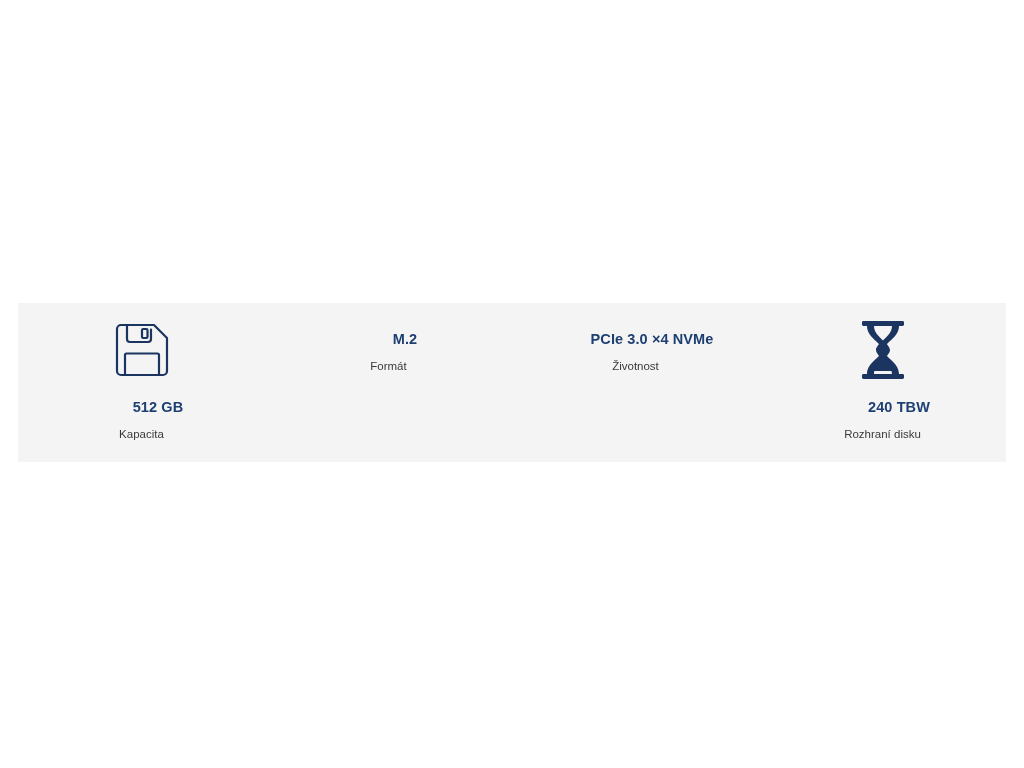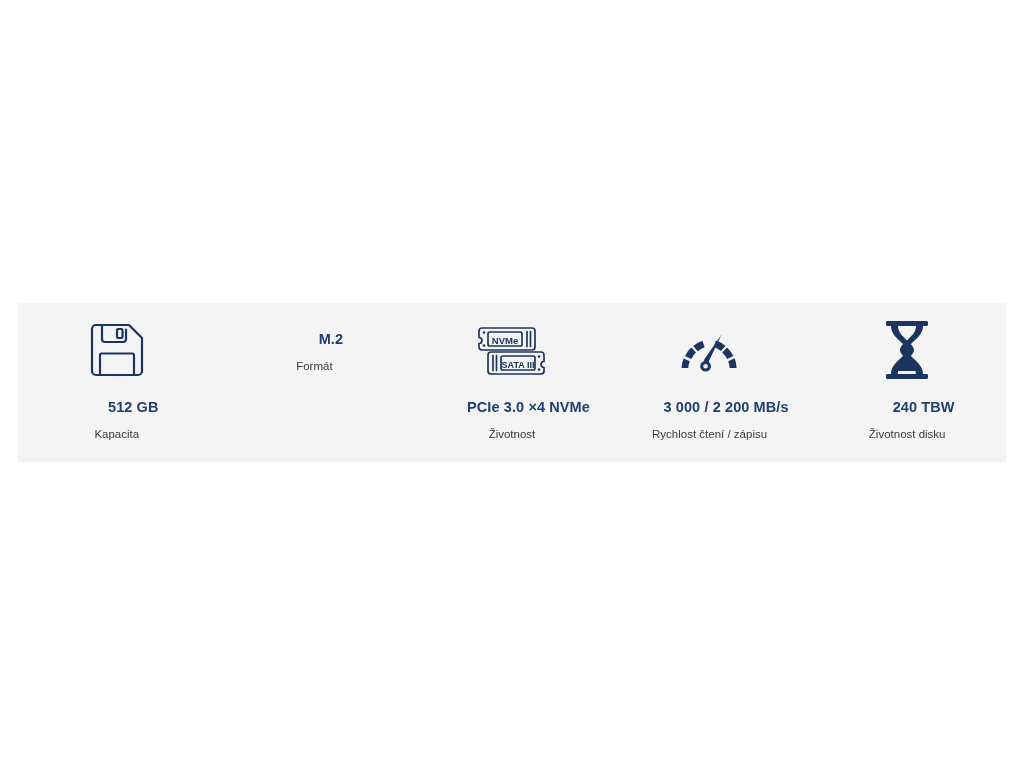--- a/index.html
+++ b/index.html
@@ -111,73 +111,32 @@
     <div class="spec-value">512 GB</div>
     <div class="spec-label">Kapacita</div>
   </div>
 
   <div class="spec-item">
     <div class="spec-value">M.2</div>
     <div class="spec-label">Formát</div>
   </div>
 
   <div class="spec-item">
-    <div class="spec-icon">
-      <svg width="76" height="62" viewBox="0 0 76 62" aria-hidden="true">
-
-        <path class="icon-stroke-thin" d="M8 9 h50 a3 3 0 0 1 3 3 v16 a3 3 0 0 1 -3 3 h-50 a3 3 0 0 1 -3 -3 v-3.5 a3 3 0 0 0 0 -6 v-6.5 a3 3 0 0 1 3 -3 z"></path>
-        <rect class="icon-stroke-thin" x="14" y="13" width="34" height="14" rx="1.8"></rect>
-        <line class="icon-stroke-thin" x1="53" y1="12.5" x2="53" y2="27.5"></line>
-        <line class="icon-stroke-thin" x1="56.5" y1="12.5" x2="56.5" y2="27.5"></line>
-        <circle class="icon-fill" cx="10" cy="13.5" r="1.3"></circle>
-        <circle class="icon-fill" cx="10" cy="26.5" r="1.3"></circle>
-        <text class="icon-text" x="31" y="24.5" font-size="9.5" text-anchor="middle">NVMe</text>
-
-        <path class="icon-stroke-thin" d="M17 33 h50 a3 3 0 0 1 3 3 v6.5 a3 3 0 0 0 0 6 v3.5 a3 3 0 0 1 -3 3 h-50 a3 3 0 0 1 -3 -3 v-16 a3 3 0 0 1 3 -3 z"></path>
-        <rect class="icon-stroke-thin" x="27" y="37" width="34" height="14" rx="1.8"></rect>
-        <line class="icon-stroke-thin" x1="19" y1="36.5" x2="19" y2="51.5"></line>
-        <line class="icon-stroke-thin" x1="22.5" y1="36.5" x2="22.5" y2="51.5"></line>
-        <circle class="icon-fill" cx="65" cy="37.5" r="1.3"></circle>
-        <circle class="icon-fill" cx="65" cy="50.5" r="1.3"></circle>
-        <text class="icon-text" x="44" y="48.5" font-size="9" text-anchor="middle">SATA III</text>
-      </svg>
-    </div>
     <div class="spec-value">PCIe 3.0 ×4 NVMe</div>
     <div class="spec-label">Životnost</div>
   </div>
 
-  <div class="spec-item">
-    <div class="spec-icon">
-      <svg width="66" height="58" viewBox="0 0 66 58" aria-hidden="true">
-        <g class="icon-fill">
-
-          <path d="M4.5 47 a28.5 28.5 0 0 1 2.0 -9.6 l6.3 2.9 a21.6 21.6 0 0 0 -1.5 6.7 z"></path>
-          <path d="M8.0 35.0 a28.5 28.5 0 0 1 6.2 -8.4 l4.8 5.0 a21.6 21.6 0 0 0 -4.7 6.3 z"></path>
-          <path d="M16.2 25.0 a28.5 28.5 0 0 1 9.2 -5.3 l2.2 6.6 a21.6 21.6 0 0 0 -6.8 3.9 z"></path>
-          <path d="M39.0 19.5 a28.5 28.5 0 0 1 9.5 5.4 l-4.6 5.2 a21.6 21.6 0 0 0 -7.1 -4.0 z"></path>
-          <path d="M50.0 26.4 a28.5 28.5 0 0 1 6.4 8.6 l-6.3 3.0 a21.6 21.6 0 0 0 -4.9 -6.5 z"></path>
-          <path d="M57.6 37.3 a28.5 28.5 0 0 1 2.0 9.7 l-7.0 0 a21.6 21.6 0 0 0 -1.4 -6.8 z"></path>
-        </g>
-
-        <path class="icon-fill" d="M44.5 13.5 L31.0 42.0 L26.6 39.5 z"></path>
-        <circle class="icon-fill" cx="28.6" cy="45.2" r="5.4"></circle>
-        <circle cx="28.6" cy="45.2" r="2.3" fill="#f4f4f4"></circle>
-      </svg>
-    </div>
-    <div class="spec-value">3 000 / 2 200 MB/s</div>
-    <div class="spec-label">Rychlost čtení / zápisu</div>
-  </div>
 
   <div class="spec-item">
     <div class="spec-icon">
       <svg width="56" height="66" viewBox="0 0 56 66" aria-hidden="true">
         <rect class="icon-fill" x="7" y="4" width="42" height="5" rx="1.4"></rect>
         <rect class="icon-fill" x="7" y="57" width="42" height="5" rx="1.4"></rect>
         <path class="icon-fill" d="M12 9 h7 c0 11 16 17 16 24 s-16 13 -16 24 h-7 c0 -12 16 -18 16 -24 s-16 -12 -16 -24 z"></path>
         <path class="icon-fill" d="M44 9 h-7 c0 11 -16 17 -16 24 s16 13 16 24 h7 c0 -12 -16 -18 -16 -24 s16 -12 16 -24 z"></path>
         <path class="icon-fill" d="M28 39 c5 0 9.5 9.5 10.5 15 h-21 c1 -5.5 5.5 -15 10.5 -15 z"></path>
       </svg>
     </div>
     <div class="spec-value">240 TBW</div>
-    <div class="spec-label">Životnost disku</div>
+    <div class="spec-label">Rozhraní disku</div>
   </div>
 
 </div>
 
 </body></html>

